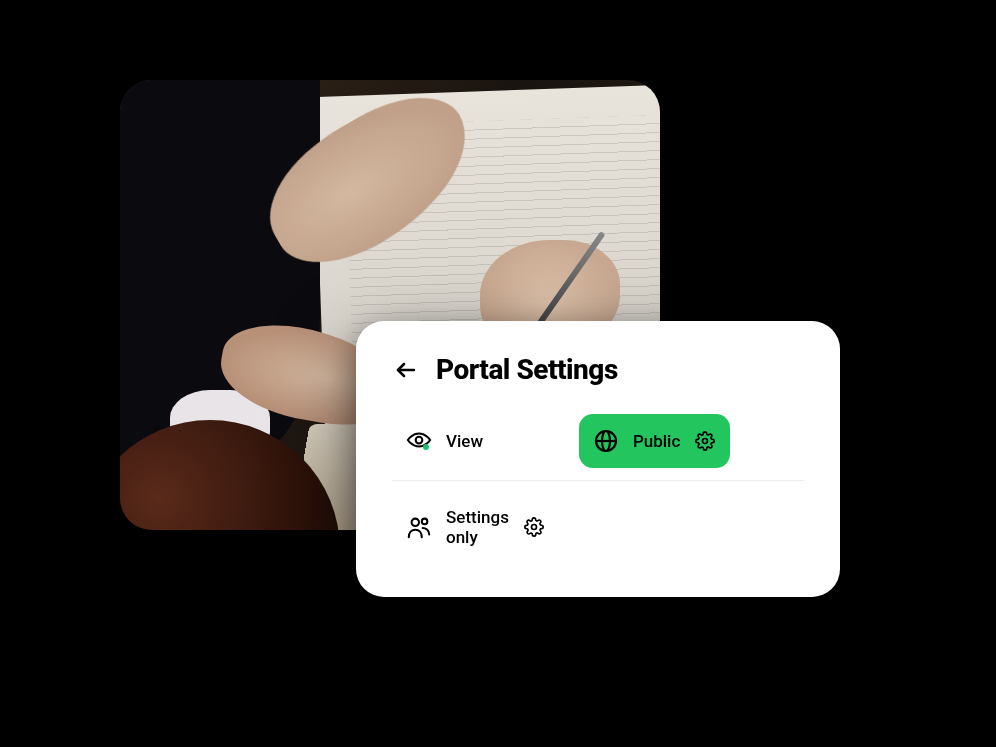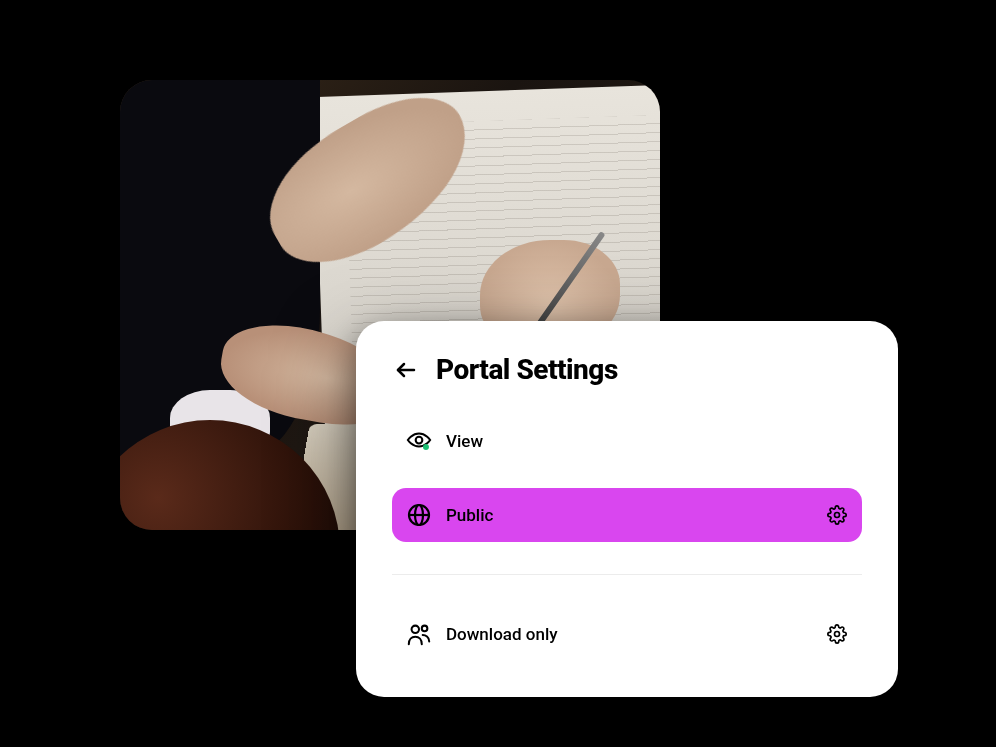--- a/index.html
+++ b/index.html
@@ -123,21 +123,21 @@
       left: -40px;
       width: 260px;
       height: 260px;
       background: radial-gradient(circle at 30% 30%, #5a2a1a 0%, #2a1008 60%, #0a0504 100%);
       border-radius: 50%;
     }
     .settings-card {
       position: absolute;
       top: 321px;
       left: 356px;
-      width: 542px;
+      width: 484px;
       background: #fff;
       border-radius: 28px;
       box-shadow: 0 30px 80px rgba(0,0,0,0.55), 0 10px 30px rgba(0,0,0,0.35);
       padding: 32px 36px 36px 36px;
     }
     .settings-header {
       display: flex;
       align-items: center;
       gap: 16px;
       margin-bottom: 28px;
@@ -151,41 +151,40 @@
       cursor: pointer;
     }
     .settings-title {
       font-weight: 800;
       font-size: 28px;
       color: #000;
       letter-spacing: -0.5px;
     }
     .settings-grid {
       display: grid;
-      grid-template-columns: 1fr;
+      grid-template-columns: 1fr 1fr 1fr;
       column-gap: 20px;
       row-gap: 0;
-      gap: 20px;
     }
     .row-sep {
       grid-column: 1 / -1;
       height: 1px;
       background: #ececec;
       margin: 12px 0;
     }
     .option {
       display: flex;
       align-items: center;
       gap: 14px;
       padding: 14px 14px;
       border-radius: 14px;
       cursor: pointer;
     }
     .option.selected {
-      background: #d946ef;
+      background: #22c55e;
     }
     .option .icon {
       width: 26px;
       height: 26px;
       display: flex;
       align-items: center;
       justify-content: center;
       flex-shrink: 0;
     }
     .option .label {
@@ -265,21 +264,21 @@
 
     <div class="option">
       <div class="icon">
         <svg width="28" height="26" viewBox="0 0 28 26" fill="none" stroke="#000" stroke-width="2.2" stroke-linecap="round" stroke-linejoin="round">
           <circle cx="10" cy="8" r="4"></circle>
           <path d="M3 24 C3 19 6 16 10 16 C14 16 17 19 17 24"></path>
           <circle cx="20" cy="7" r="3"></circle>
           <path d="M18 14 C21 14 25 16 25 21"></path>
         </svg>
       </div>
-      <div class="label">Download only</div>
+      <div class="label">Settings only</div>
       <div class="trailing">
         <svg width="20" height="20" viewBox="0 0 24 24" fill="none" stroke="#000" stroke-width="2" stroke-linecap="round" stroke-linejoin="round">
           <circle cx="12" cy="12" r="3"></circle>
           <path d="M19.4 15a1.65 1.65 0 0 0 .33 1.82l.06.06a2 2 0 1 1-2.83 2.83l-.06-.06a1.65 1.65 0 0 0-1.82-.33 1.65 1.65 0 0 0-1 1.51V21a2 2 0 0 1-4 0v-.09a1.65 1.65 0 0 0-1-1.51 1.65 1.65 0 0 0-1.82.33l-.06.06a2 2 0 1 1-2.83-2.83l.06-.06a1.65 1.65 0 0 0 .33-1.82 1.65 1.65 0 0 0-1.51-1H3a2 2 0 0 1 0-4h.09a1.65 1.65 0 0 0 1.51-1 1.65 1.65 0 0 0-.33-1.82l-.06-.06a2 2 0 1 1 2.83-2.83l.06.06a1.65 1.65 0 0 0 1.82.33h0a1.65 1.65 0 0 0 1-1.51V3a2 2 0 0 1 4 0v.09a1.65 1.65 0 0 0 1 1.51h0a1.65 1.65 0 0 0 1.82-.33l.06-.06a2 2 0 1 1 2.83 2.83l-.06.06a1.65 1.65 0 0 0-.33 1.82v0a1.65 1.65 0 0 0 1.51 1H21a2 2 0 0 1 0 4h-.09a1.65 1.65 0 0 0-1.51 1z"></path>
         </svg>
       </div>
     </div>
   </div>
 </div>
 

